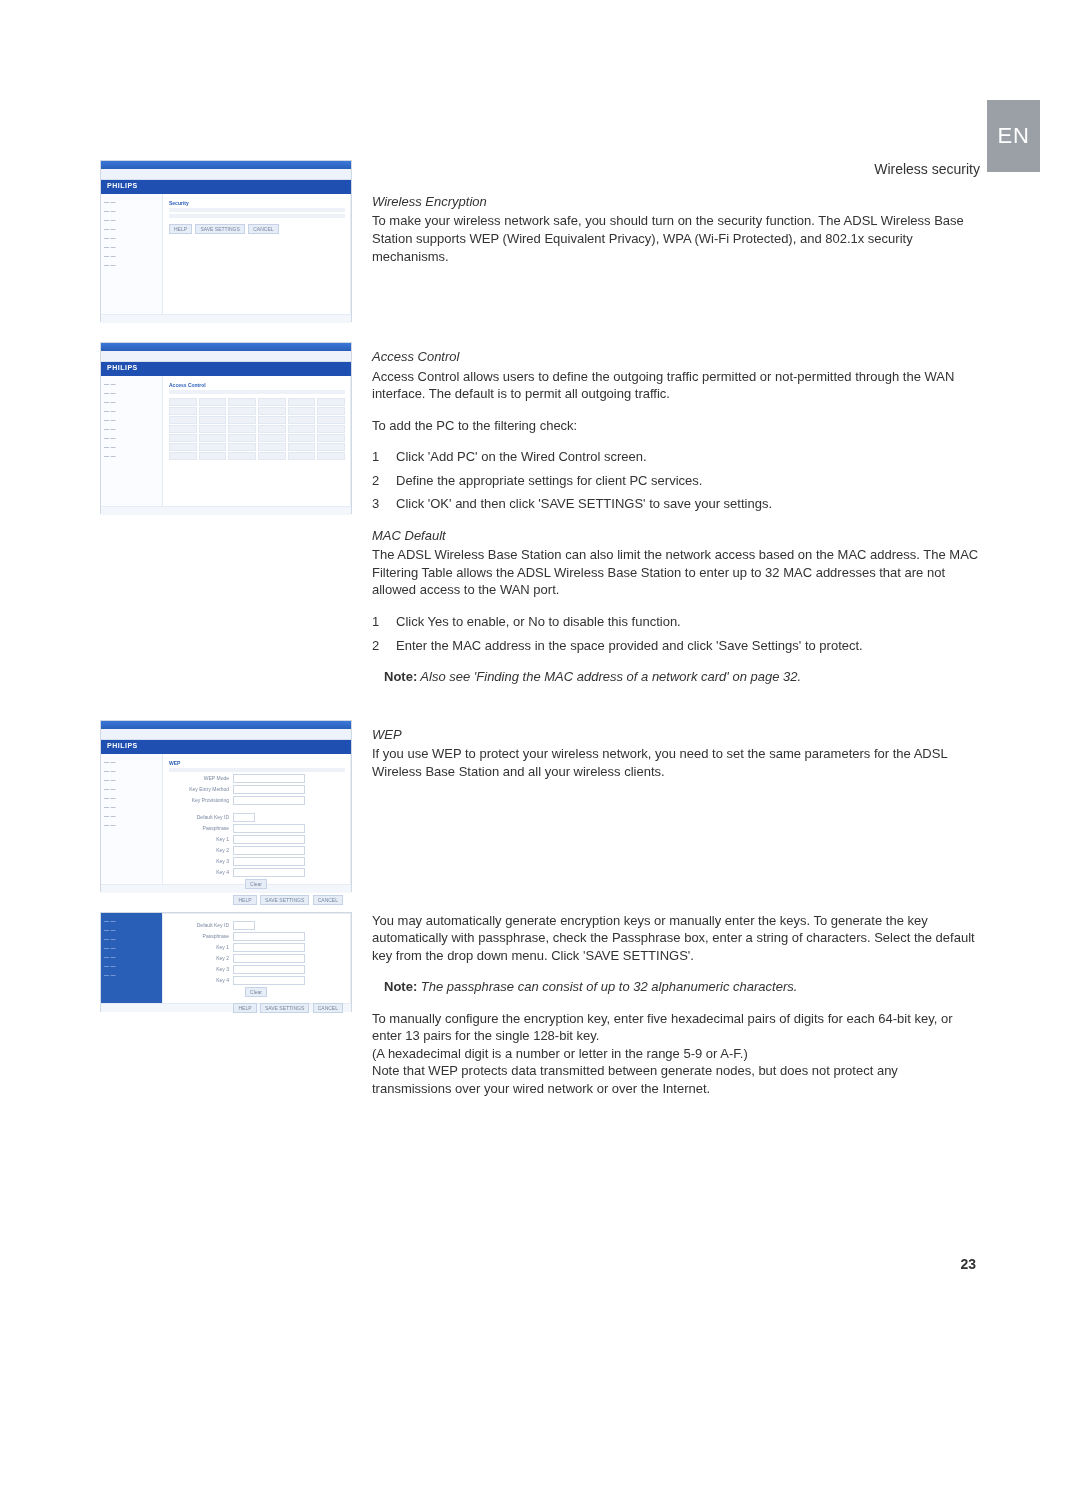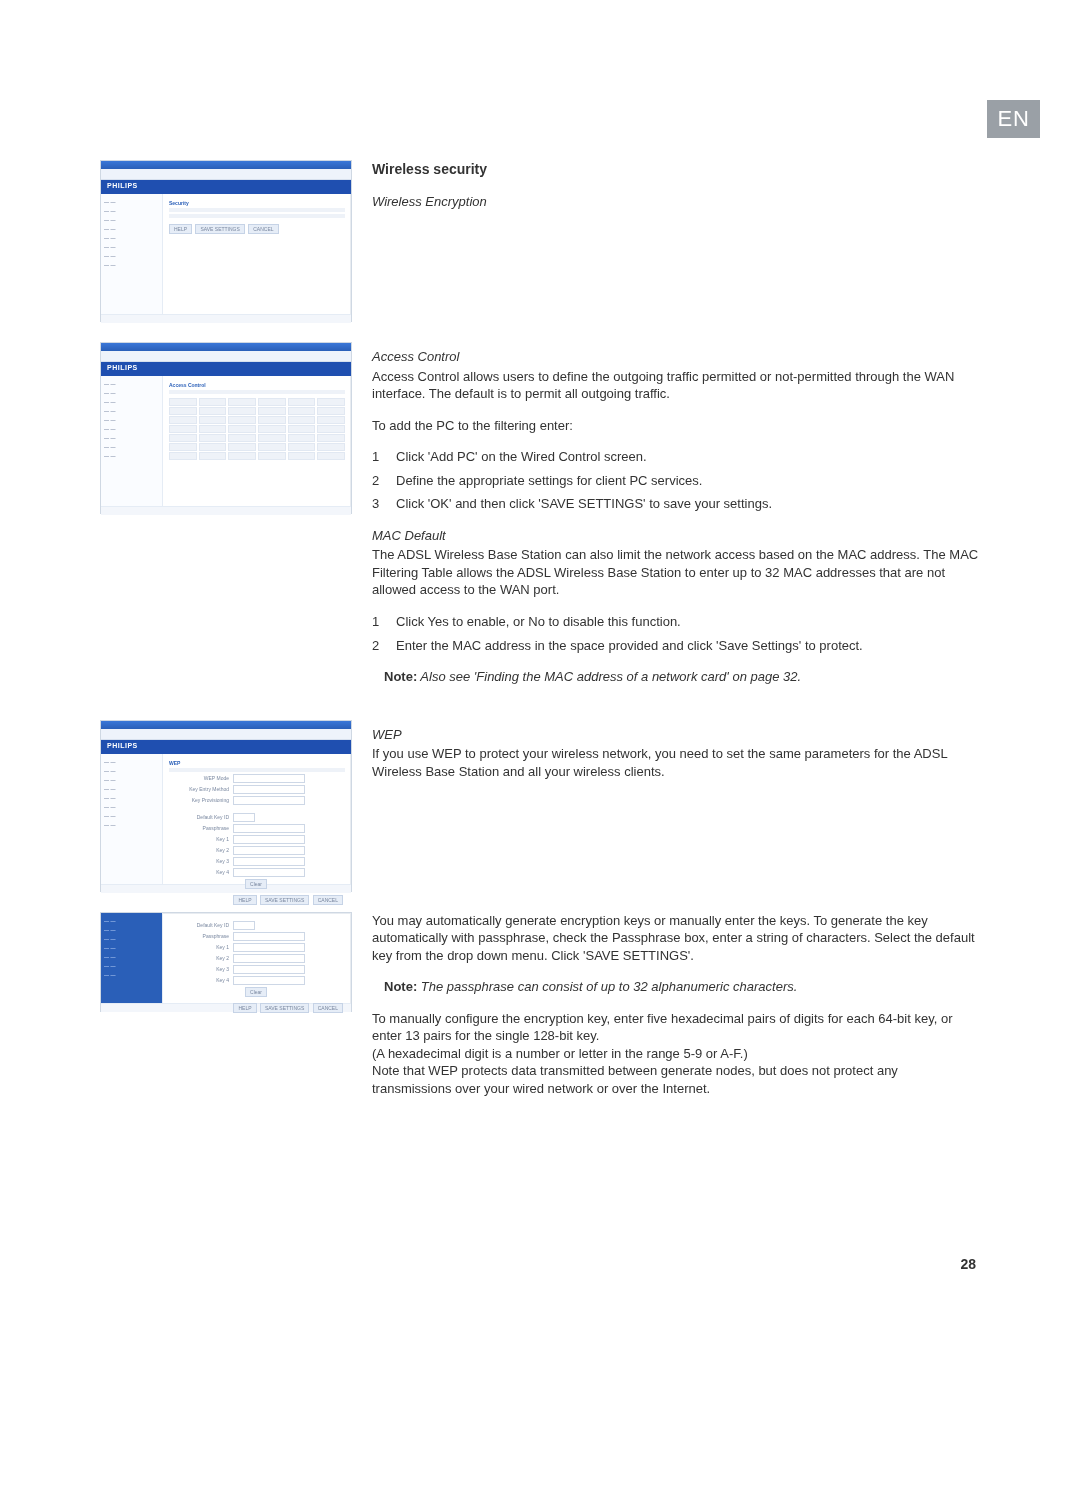--- a/index.html
+++ b/index.html
@@ -13,21 +13,21 @@
     height: 1489px;
     position: relative;
   }
   .lang-badge {
     position: absolute;
     top: 100px;
     right: 40px;
     background: #9aa0a6;
     color: #ffffff;
     font-size: 22px;
-    padding: 6px 10px;
+    padding: 23px 10px;
     letter-spacing: 1px;
   }
   .page {
     position: absolute;
     top: 160px;
     left: 100px;
     width: 880px;
   }
   .row { display: flex; gap: 20px; margin-bottom: 20px; }
   .figure {
@@ -91,21 +91,21 @@
   }
   .figure .table { margin-top: 4px; }
   .figure .table .trow { display: flex; gap: 2px; margin-bottom: 1px; }
   .figure .table .tcell { flex:1; height:6px; background:#eef2f8; border:1px solid #e1e8f2; }
   .figure .fields .frow { display:flex; gap:4px; align-items:center; margin:2px 0; font-size:5px; }
   .figure .fields .flabel { width:60px; text-align:right; color:#7a88a0; }
   .figure .fields .finput { width:70px; height:7px; background:#fff; border:1px solid #cdd7e6; }
   .figure .statusbar { height:8px; background:#f3f6fb; border-top:1px solid #e5ecf5; }
 
   .text-col { flex: 1; line-height: 1.35; color: #333; }
-  .h1 { font-weight: bold; font-size: 14px; margin-bottom: 14px; }
+  .h1 { font-weight: normal; font-size: 14px; margin-bottom: 14px; text-align: right; }
   .h2 { font-style: italic; font-size: 13px; margin: 6px 0 2px; }
   .para { margin: 0 0 14px; }
   .list { margin: 8px 0 14px; }
   .list-item { display: flex; gap: 10px; margin: 6px 0; }
   .list-item .num { width: 14px; }
   .note .label { font-weight: bold; margin-left: 12px; }
   .note .body { font-style: italic; }
 
   .page-num {
     position: absolute;
@@ -150,20 +150,21 @@
             <span class="btn">CANCEL</span>
           </div>
         </div>
       </div>
       <div class="statusbar"></div>
     </div>
 
     <div class="text-col">
       <div class="h1">Wireless security</div>
       <div class="h2">Wireless Encryption</div>
+      <div class="para">To make your wireless network safe, you should turn on the security function. The ADSL Wireless Base Station supports WEP (Wired Equivalent Privacy), WPA (Wi-Fi Protected), and 802.1x security mechanisms.</div>
     </div>
   </div>
 
   <div class="row">
     <div class="figure" style="height:170px;">
       <div class="titlebar"></div>
       <div class="toolbar"></div>
       <div class="brandbar">
           <span class="brand">PHILIPS</span>
         </div>
@@ -242,21 +243,21 @@
           </div>
         </div>
       </div>
       <div class="statusbar"></div>
     </div>
 
     <div class="text-col">
       <div class="h2">Access Control</div>
       <div class="para">Access Control allows users to define the outgoing traffic permitted or not-permitted through the WAN interface. The default is to permit all outgoing traffic.</div>
 
-      <div class="para">To add the PC to the filtering enter:</div>
+      <div class="para">To add the PC to the filtering check:</div>
       <div class="list">
         <div class="list-item">
             <span class="num">1</span>
             <span>Click 'Add PC' on the Wired Control screen.</span>
           </div>
         <div class="list-item">
             <span class="num">2</span>
             <span>Define the appropriate settings for client PC services.</span>
           </div>
         <div class="list-item">
@@ -420,14 +421,14 @@
         <span class="label">Note:</span><span class="body"> The passphrase can consist of up to 32 alphanumeric characters.</span>
       </div>
       <div class="para">
         <span>To manually configure the encryption key, enter five hexadecimal pairs of digits for each 64-bit key, or enter 13 pairs for the single 128-bit key.</span><br>
         <span>(A hexadecimal digit is a number or letter in the range 5-9 or A-F.)</span><br>
         <span>Note that WEP protects data transmitted between generate nodes, but does not protect any transmissions over your wired network or over the Internet.</span>
       </div>
     </div>
   </div>
 
-  <div class="page-num">28</div>
+  <div class="page-num">23</div>
 </div>
 
 </body></html>

